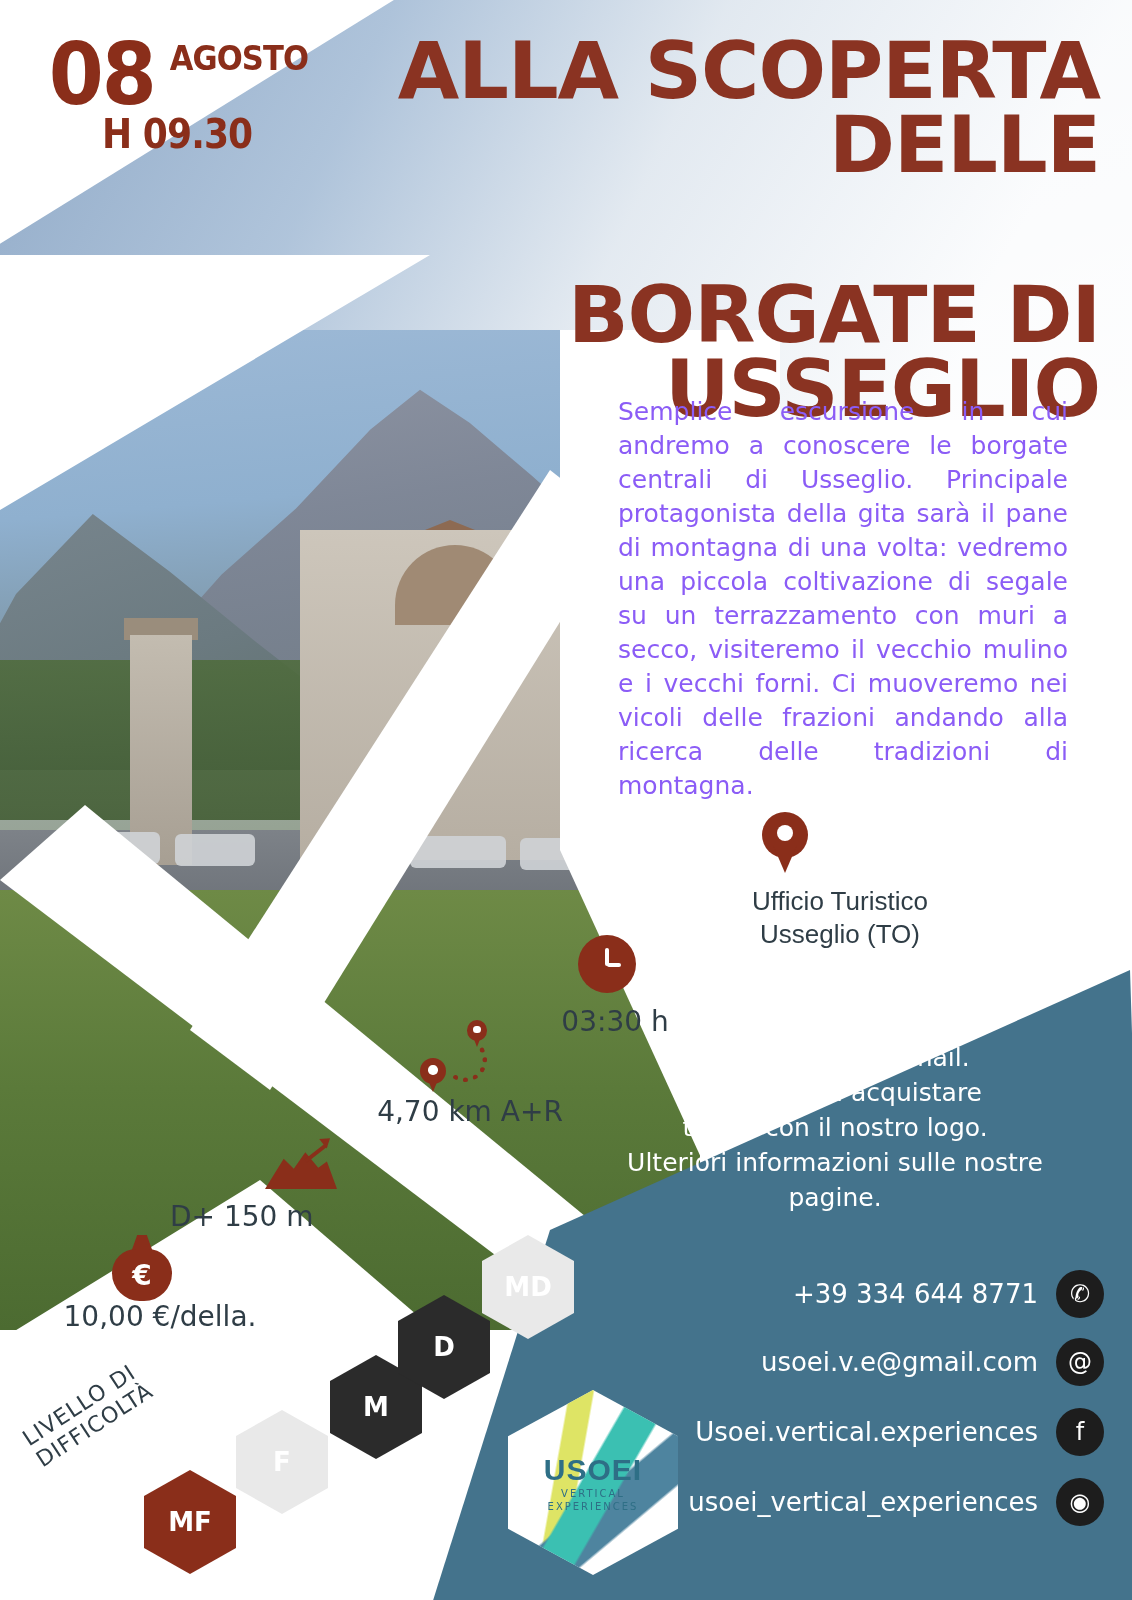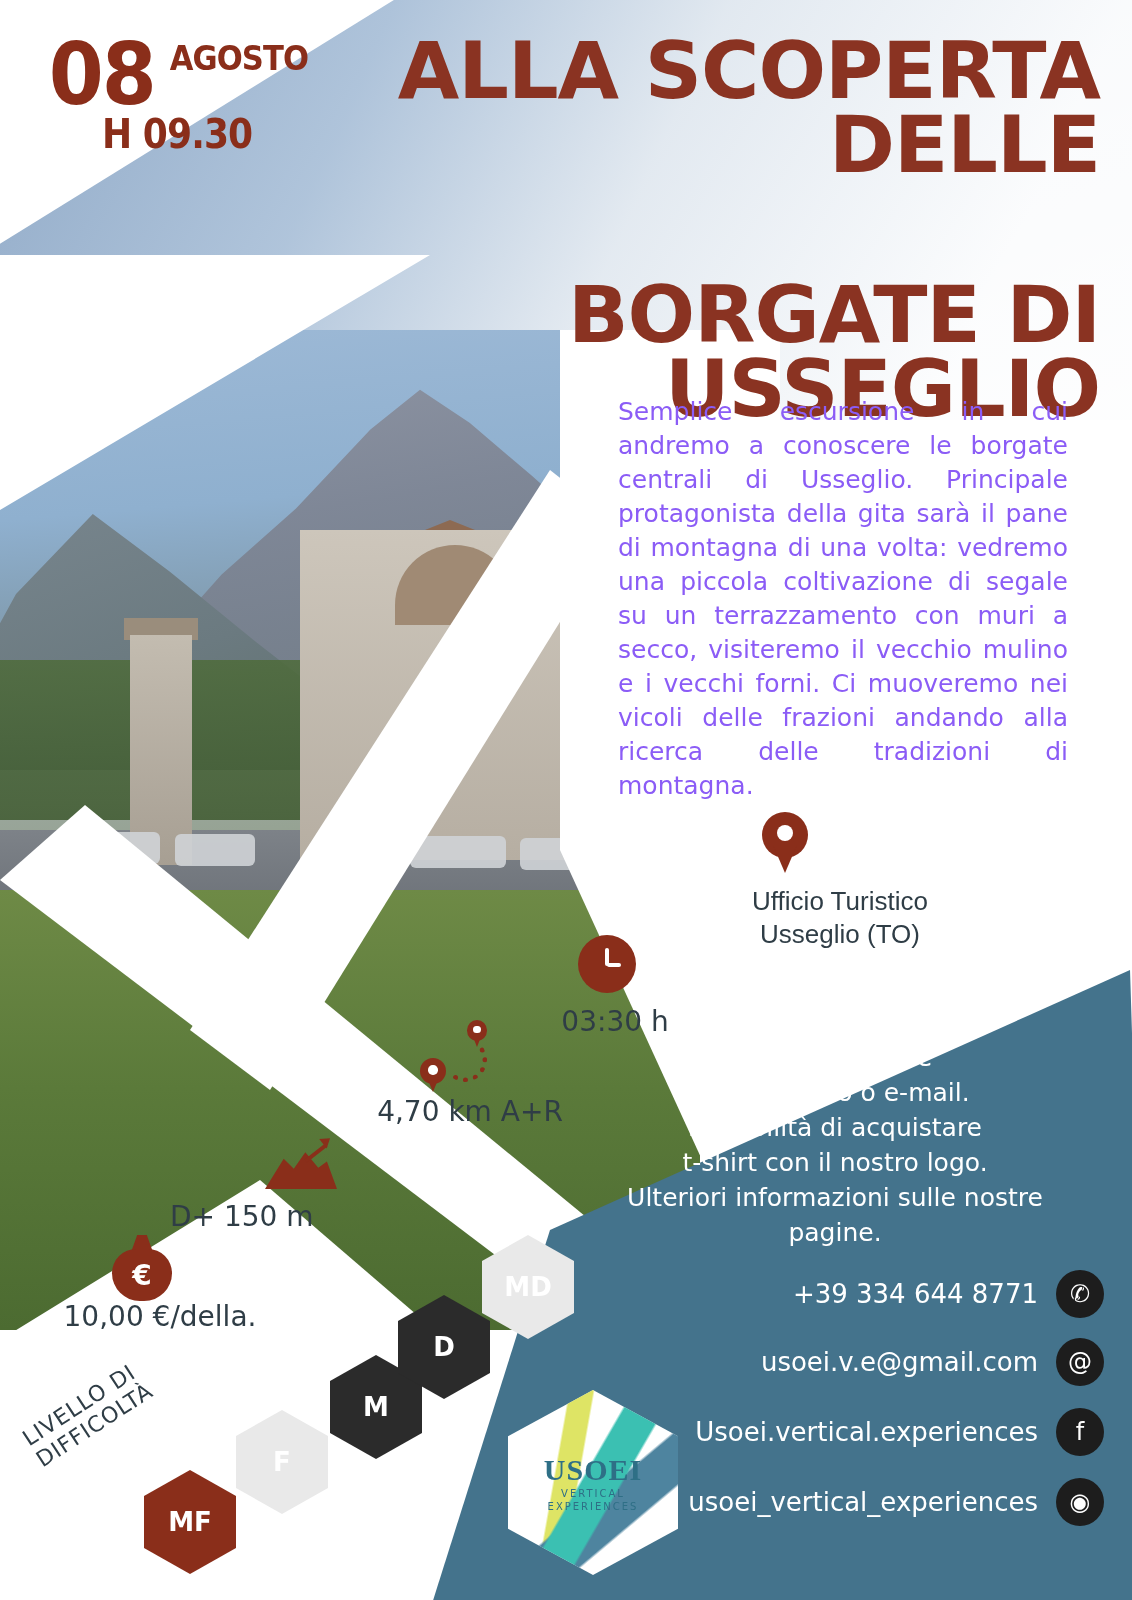--- a/index.html
+++ b/index.html
@@ -282,21 +282,21 @@
   .logo .swoosh{
     position:absolute;left:0;top:0;width:100%;height:100%;
     background:
       linear-gradient(120deg, rgba(255,255,255,0) 45%, #19b5a5 46%, #19b5a5 60%, rgba(255,255,255,0) 61%),
       linear-gradient(140deg, rgba(255,255,255,0) 55%, #2f6f8f 56%, #2f6f8f 72%, rgba(255,255,255,0) 73%),
       linear-gradient(100deg, rgba(255,255,255,0) 30%, #d9e04a 31%, #d9e04a 42%, rgba(255,255,255,0) 43%);
     opacity:.85;
   }
   .logo .name{
     position:relative;z-index:2;color:#2e6f86;font-weight:bold;font-size:30px;
-    font-family:Liberation Serif, serif;letter-spacing:1px;
+    font-family:Liberation Sans, sans-serif;letter-spacing:1px;
   }
   .logo .sub{
     position:relative;z-index:2;color:#2e6f86;font-size:10px;letter-spacing:2px;
     font-family:"DejaVu Sans", sans-serif;text-align:left;line-height:1.3;
   }
 </style>
 </head>
 <body>
 
 <div class="poster">
@@ -384,21 +384,20 @@
 
   <div class="difflabel">LIVELLO DI DIFFICOLTÀ</div>
   <div class="hex hx-mf">MF</div>
   <div class="hex hx-f">F</div>
   <div class="hex hx-m">M</div>
   <div class="hex hx-d">D</div>
   <div class="hex hx-md">MD</div>
 
   <div class="booking">
     <div>E' necessaria</div>
-    <div>la prenotazione</div>
     <div>per telefono o e-mail.</div>
     <div>Possibilità di acquistare</div>
     <div>t-shirt con il nostro logo.</div>
     <div>Ulteriori informazioni sulle nostre pagine.</div>
   </div>
 
   <div class="crow r1">
     <span class="txt">+39 334 644 8771</span>
     <span class="cicon">✆</span>
   </div>

